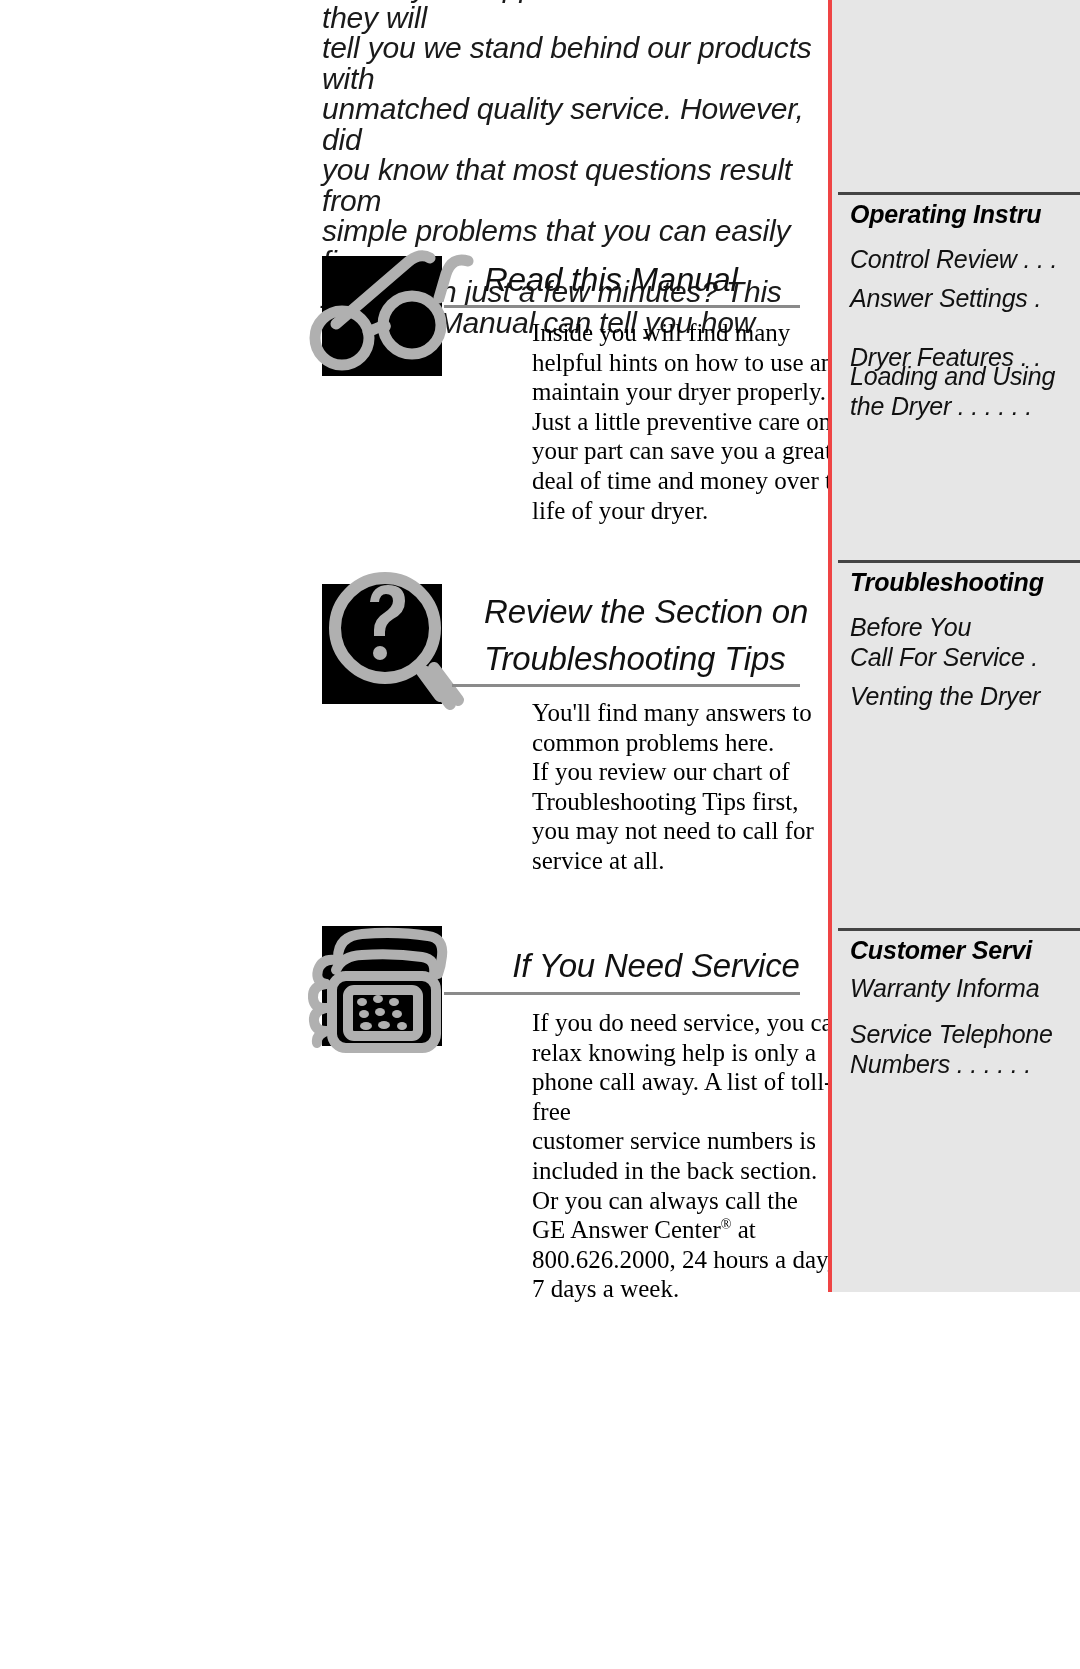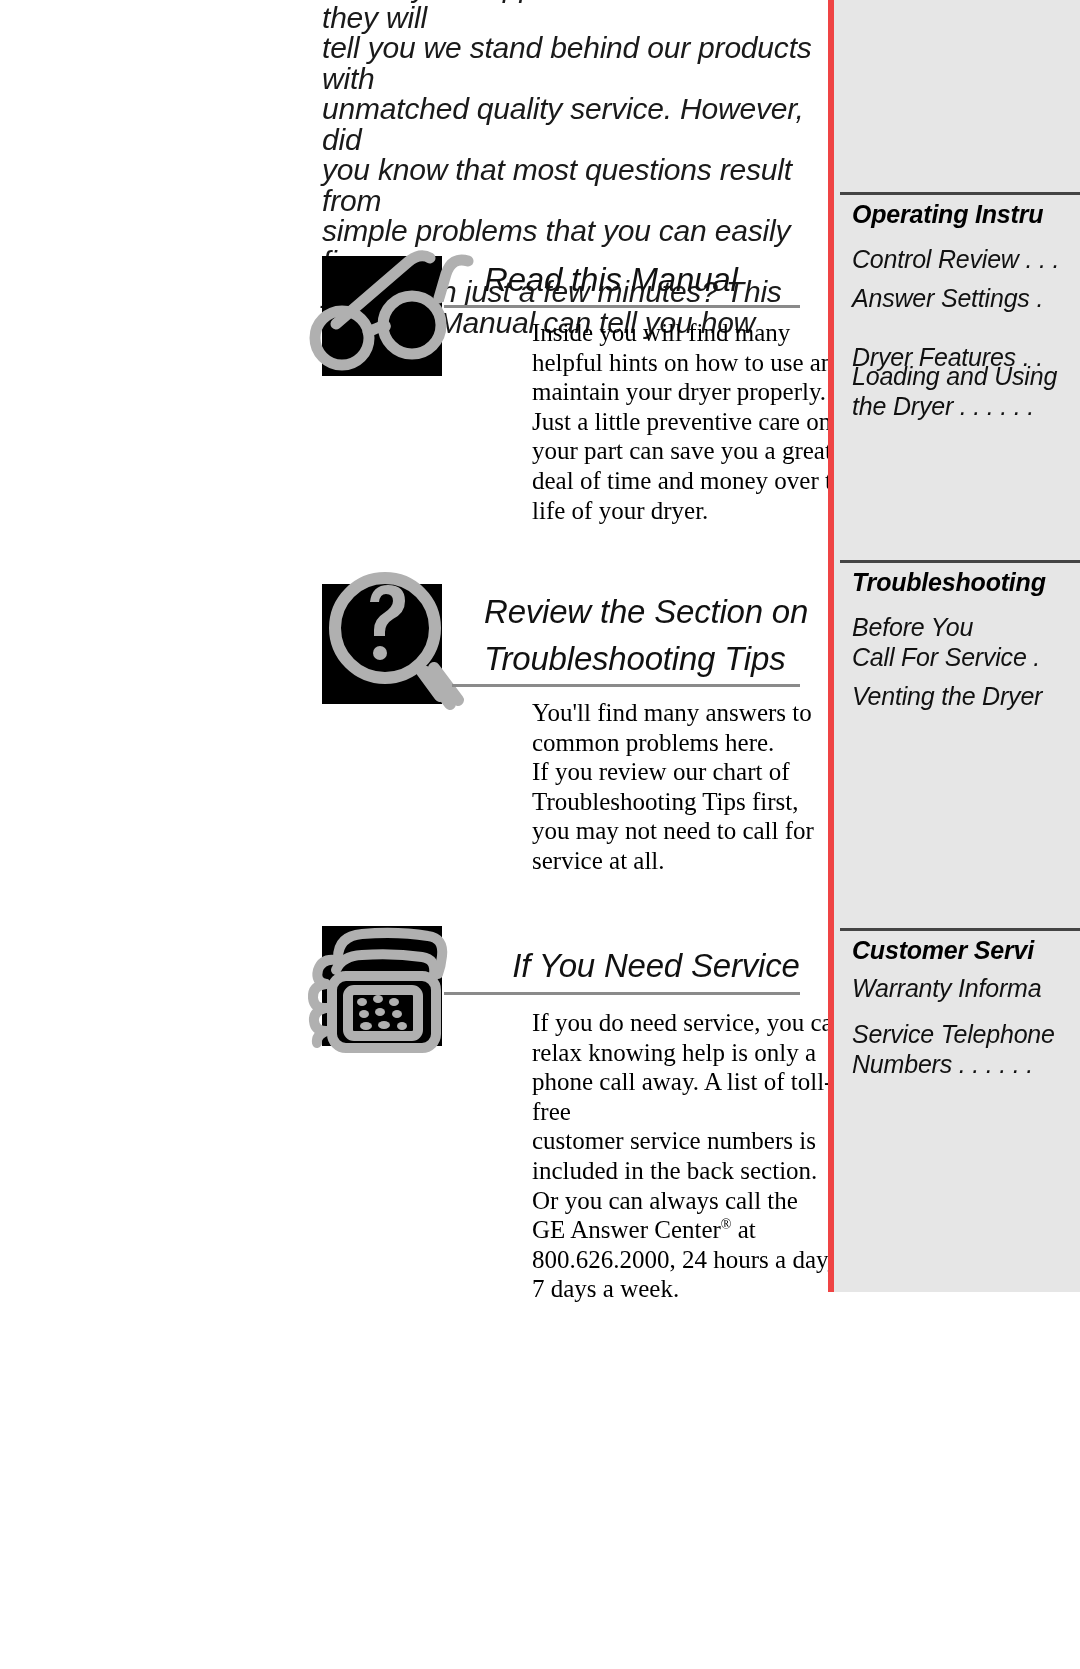--- a/index.html
+++ b/index.html
@@ -100,21 +100,21 @@
   #sec-service .sec-body { top:88px; }
 
   .sup { font-size:14px; vertical-align:super; line-height:0; }
 
   
   #sidebar {
     position:absolute;
     left:828px; top:0;
     width:252px; height:1292px;
     background:#e6e6e6;
-    border-left:6px solid #ef4444;
+    border-left:4px solid #ef4444;
   }
   .side-sec {
     position:absolute;
     left:0; width:246px;
     background:#e6e6e6;
   }
   .side-divider {
     position:absolute;
     left:6px; right:0;
     height:3px; background:#444;

